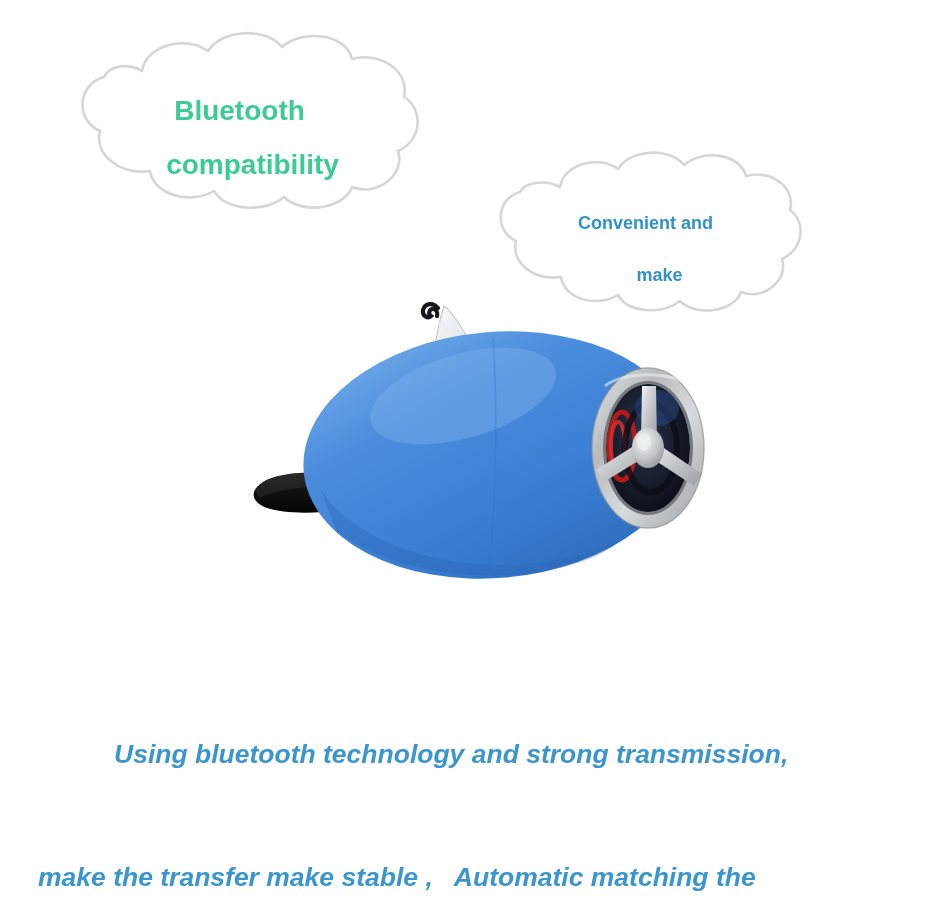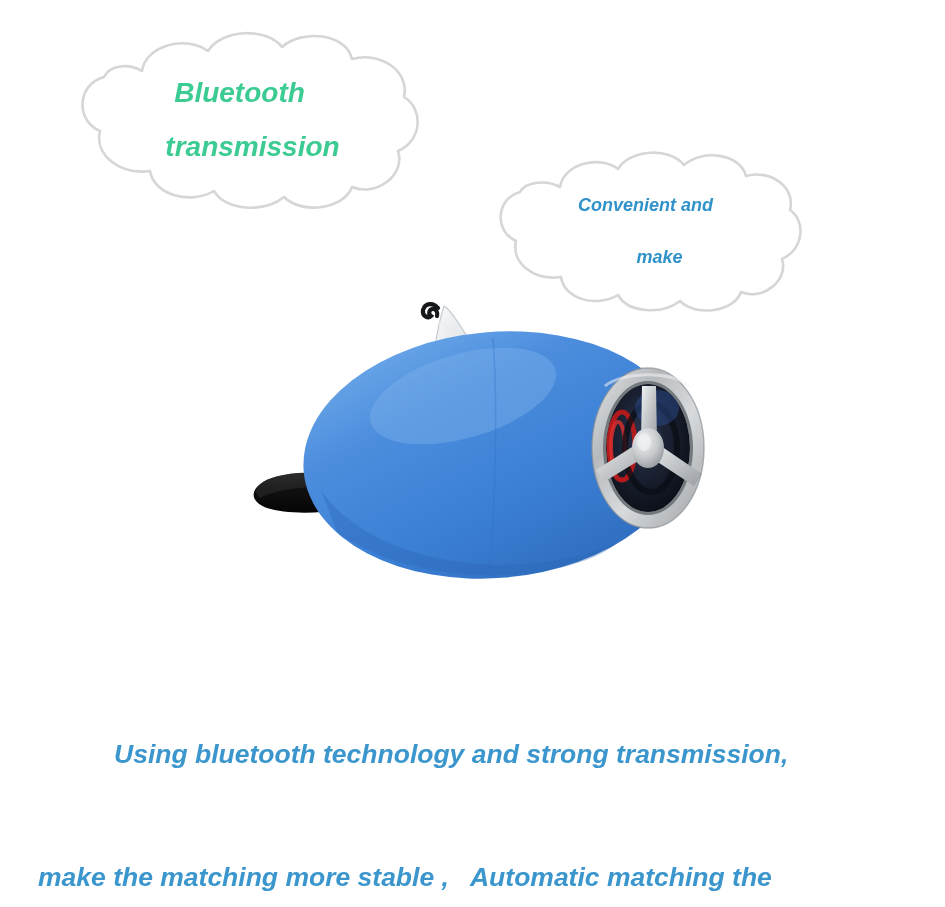--- a/index.html
+++ b/index.html
@@ -24,28 +24,27 @@
   }
   .cloud-wrap svg {
     position: absolute;
     left: 0;
     top: 0;
     display: block;
   }
   .cloud-text {
     position: absolute;
     left: 0;
-    top: 0;
+    top: 18px;
     width: 100%;
     height: 100%;
     display: flex;
     flex-direction: column;
     align-items: center;
     justify-content: center;
-    font-style: italic;
     font-weight: bold;
     letter-spacing: 0px;
     white-space: nowrap;
     pointer-events: none;
   }
   .cloud-text .line {
     display: block;
   }
 
   #cloud-bluetooth {
@@ -123,21 +122,21 @@
                C 356 150, 326 172, 302 162
                C 294 184, 252 190, 234 172
                C 214 188, 176 186, 164 166
                C 140 180, 104 170, 100 146
                C 70 150, 44 130, 50 106
                C 26 96, 26 60, 54 52
                C 60 40, 78 38, 92 46 Z" fill="#ffffff" stroke="#d6d6d6" stroke-width="2.6" stroke-linejoin="round"></path>
     </svg>
     <div class="cloud-text">
       <span class="line line-1">Bluetooth</span>
-      <span class="line line-2">transmission</span>
+      <span class="line line-2">compatibility</span>
     </div>
   </div>
 
   <div class="cloud-wrap" id="cloud-convenient">
     <svg viewBox="0 0 325 172" width="325" height="172">
       <path d="M 80 42
                C 84 18, 120 10, 138 24
                C 150 4, 190 2, 204 20
                C 222 4, 260 8, 266 31
                C 290 24, 316 42, 310 65
@@ -278,18 +277,18 @@
         </g>
 
         <ellipse cx="443" cy="158" rx="56" ry="80" fill="none" stroke="#8c9094" stroke-width="1.4" opacity="0.7"></ellipse>
         <path d="M 400 96 C 416 82, 466 80, 484 96" fill="none" stroke="#f2f3f4" stroke-width="3" opacity="0.55"></path>
       </g>
     </svg>
   </div>
 
   <div id="description">
     <span class="line line-1">Using bluetooth technology and strong transmission,</span>
-    <span class="line line-2">make the matching more stable ,   Automatic matching the</span>
+    <span class="line line-2">make the transfer make stable ,   Automatic matching the</span>
     
     
   </div>
 
 </div>
 
 </body></html>

